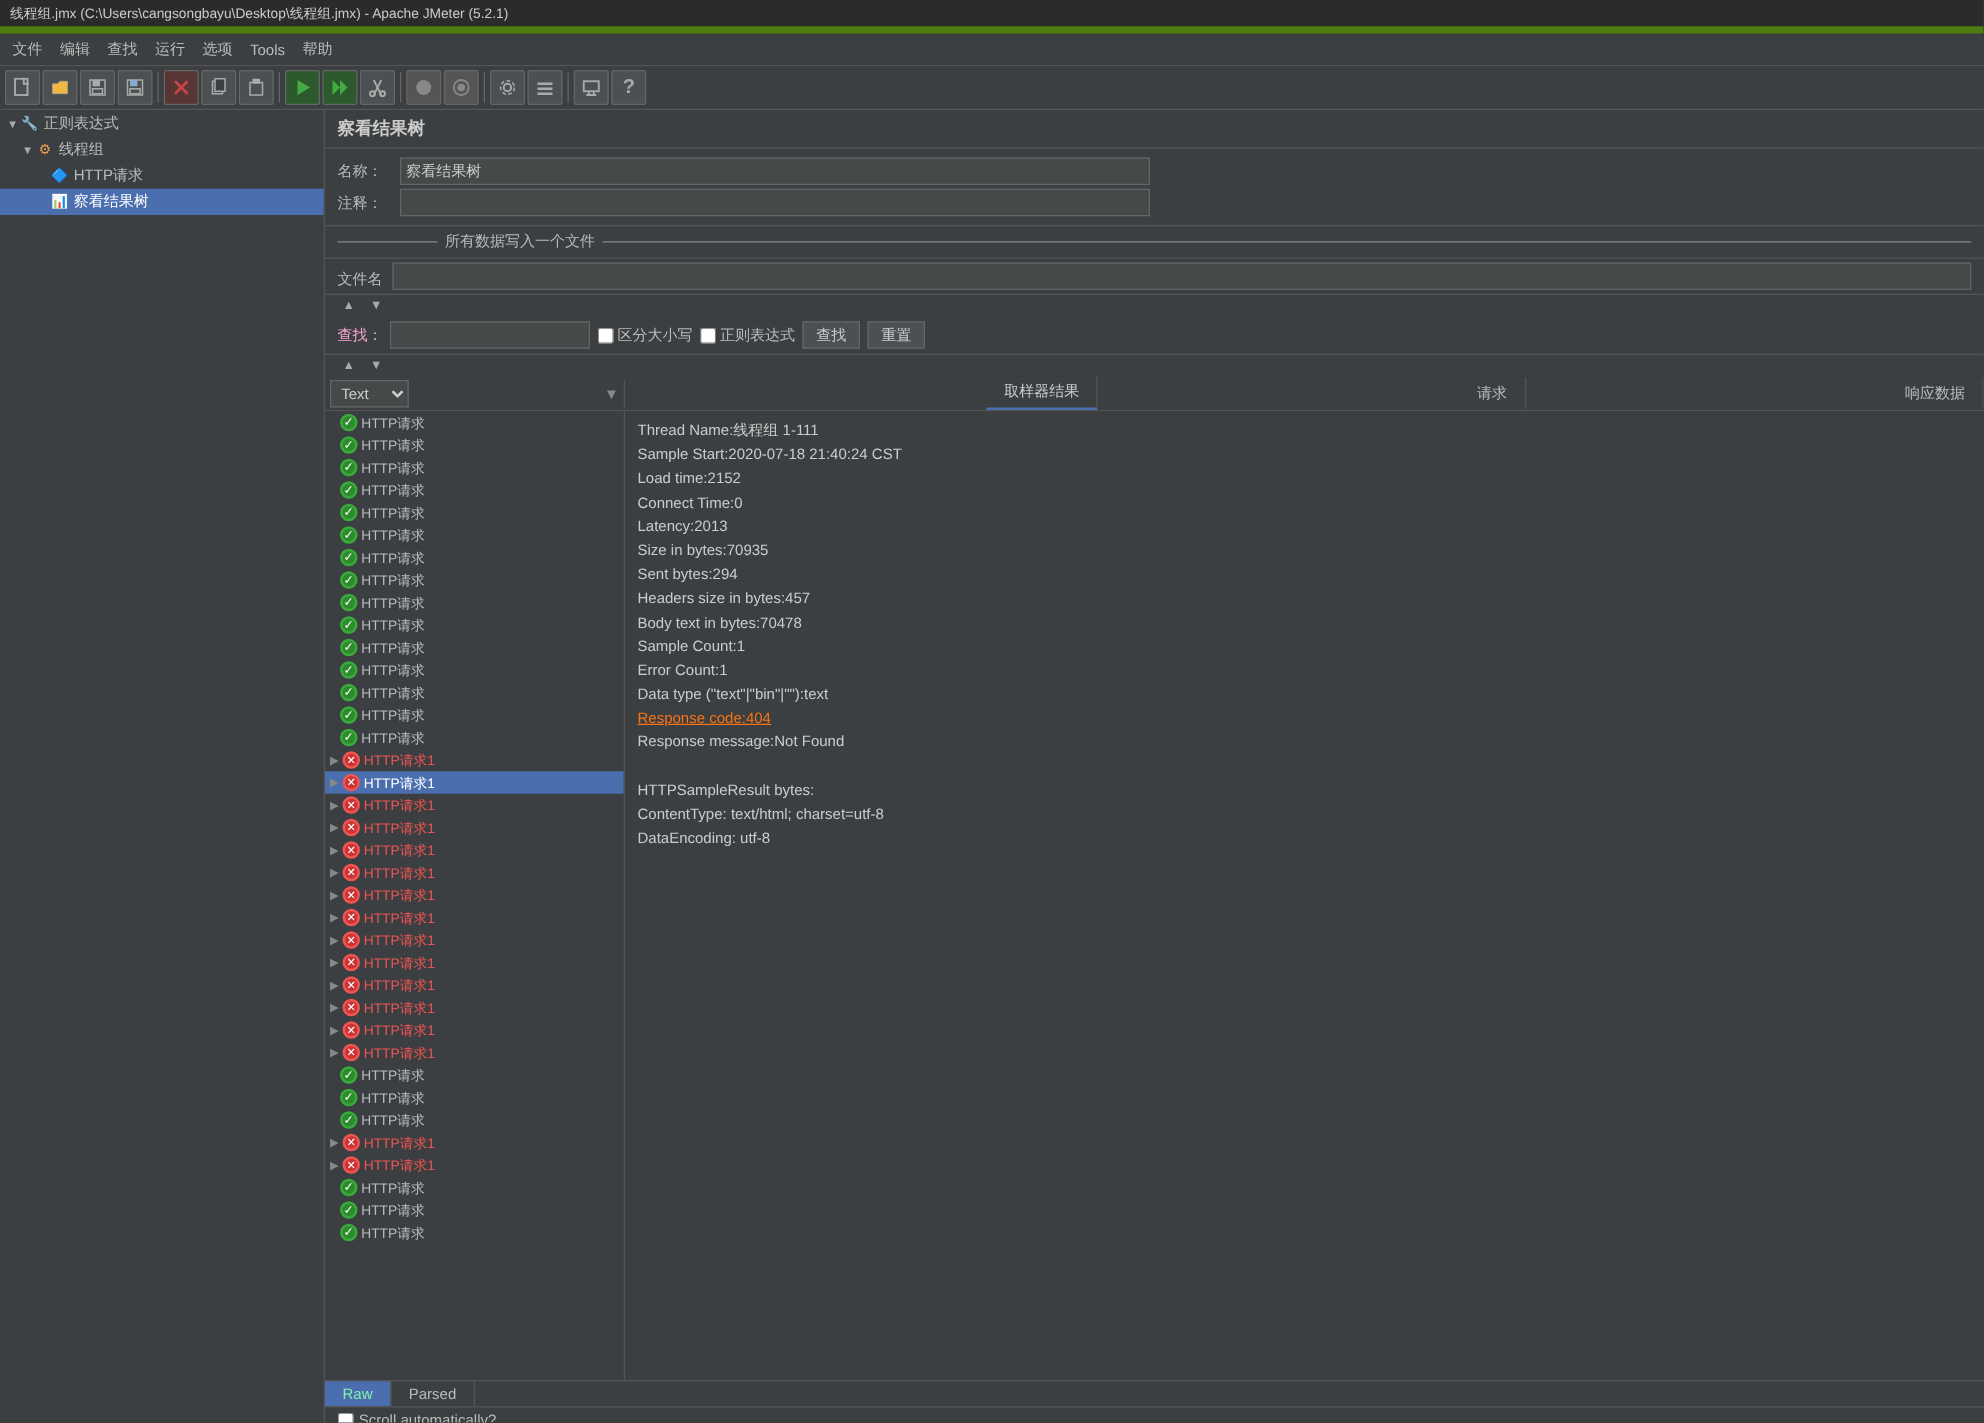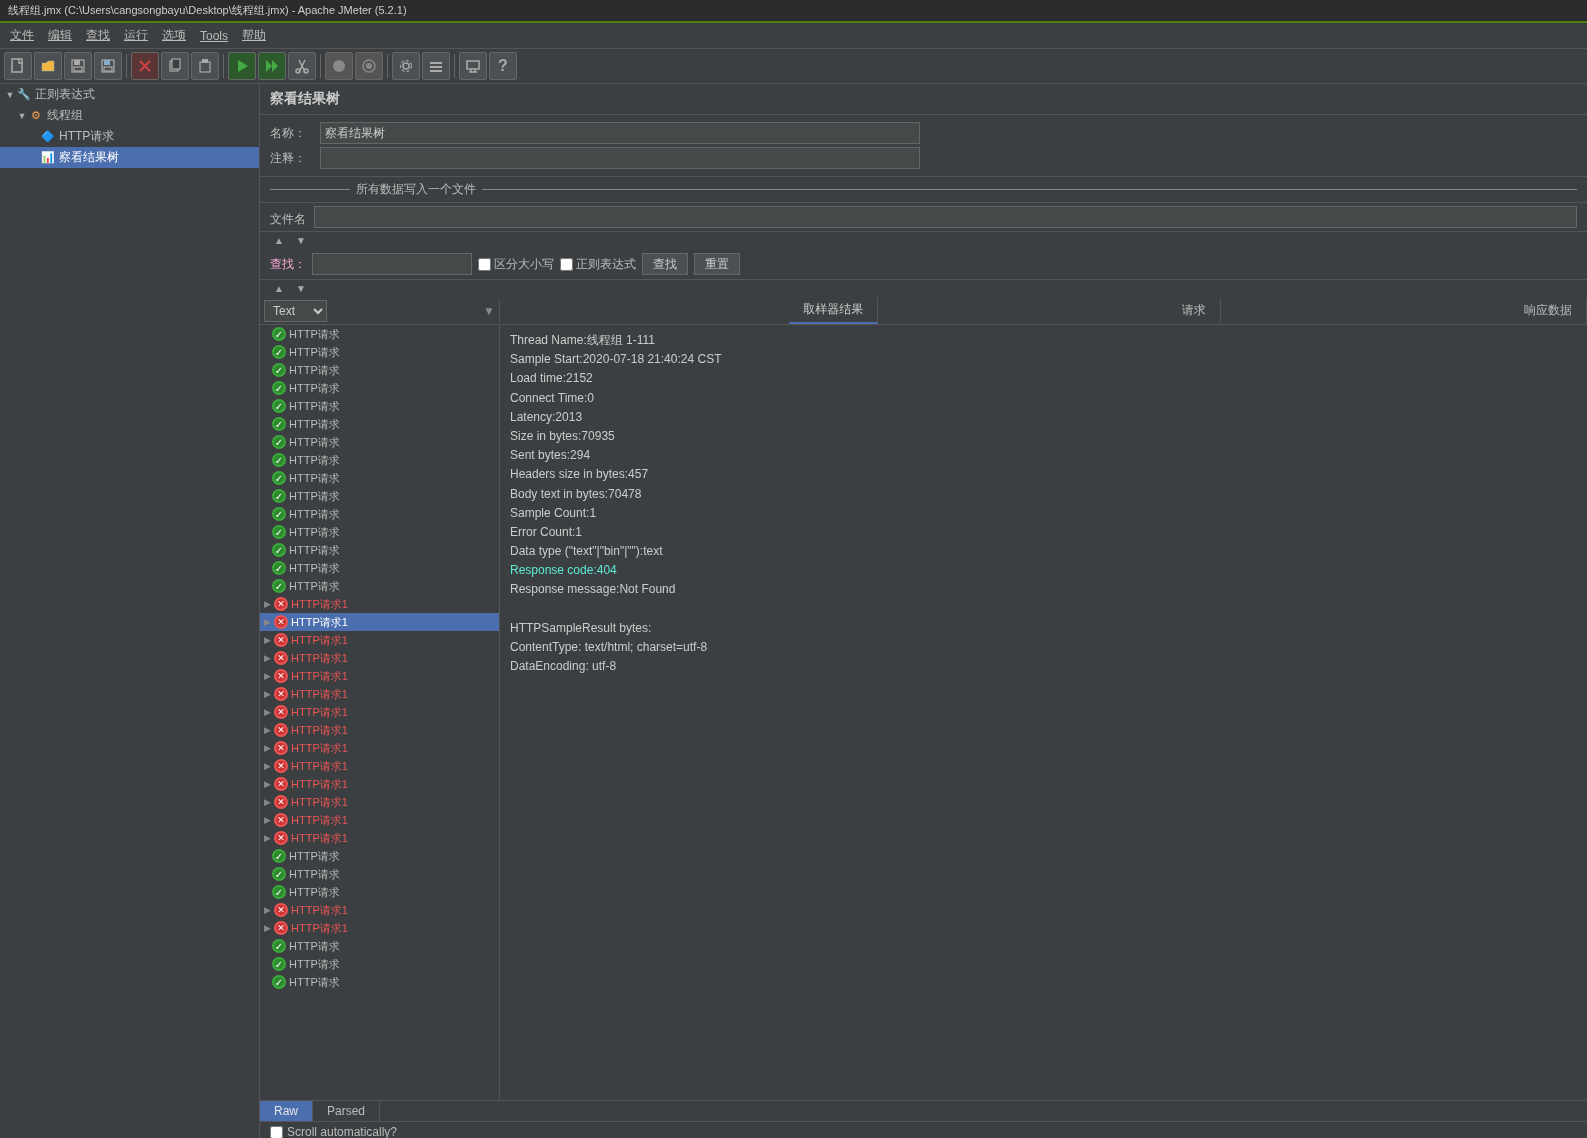--- a/index.html
+++ b/index.html
@@ -11,37 +11,36 @@
       width: 1587px;
       height: 1138px;
       overflow: hidden;
     }
     
     .title-bar {
       background: #2b2b2b;
       color: #ccc;
       padding: 3px 8px;
       font-size: 11px;
-      border-bottom: 2px solid #4d7c0f;
+      border-bottom: 6px solid #4d7c0f;
     }
     
     .menu-bar {
       background: #3c3f41;
       display: flex;
       align-items: center;
       padding: 2px 4px;
       border-bottom: 1px solid #555;
       gap: 2px;
     }
     .menu-item {
       padding: 2px 6px;
       color: #bbb;
       cursor: pointer;
       font-size: 12px;
-      text-decoration: underline;
     }
     
     .toolbar {
       background: #3c3f41;
       display: flex;
       align-items: center;
       padding: 3px 4px;
       border-bottom: 1px solid #555;
       gap: 2px;
     }
@@ -314,39 +313,40 @@
       padding: 6px 10px;
       font-size: 12px;
       color: #ccc;
       background: #3c3f41;
     }
     .detail-line {
       line-height: 1.6;
       white-space: nowrap;
     }
     .detail-link {
-      color: #5eead4;
+      color: #f97316;
+      text-decoration: underline;
       cursor: pointer;
     }
     
     .bottom-tabs {
       display: flex;
       border-top: 1px solid #555;
       background: #3c3f41;
     }
     .bottom-tab {
       padding: 3px 14px;
       font-size: 12px;
       cursor: pointer;
       color: #bbb;
       border-right: 1px solid #555;
     }
     .bottom-tab.active {
       background: #4b6eaf;
-      color: #e5e5e5;
+      color: #86efac;
     }
     
     .scroll-auto {
       display: flex;
       align-items: center;
       padding: 3px 10px;
       gap: 4px;
       border-top: 1px solid #555;
       font-size: 12px;
       color: #bbb;

